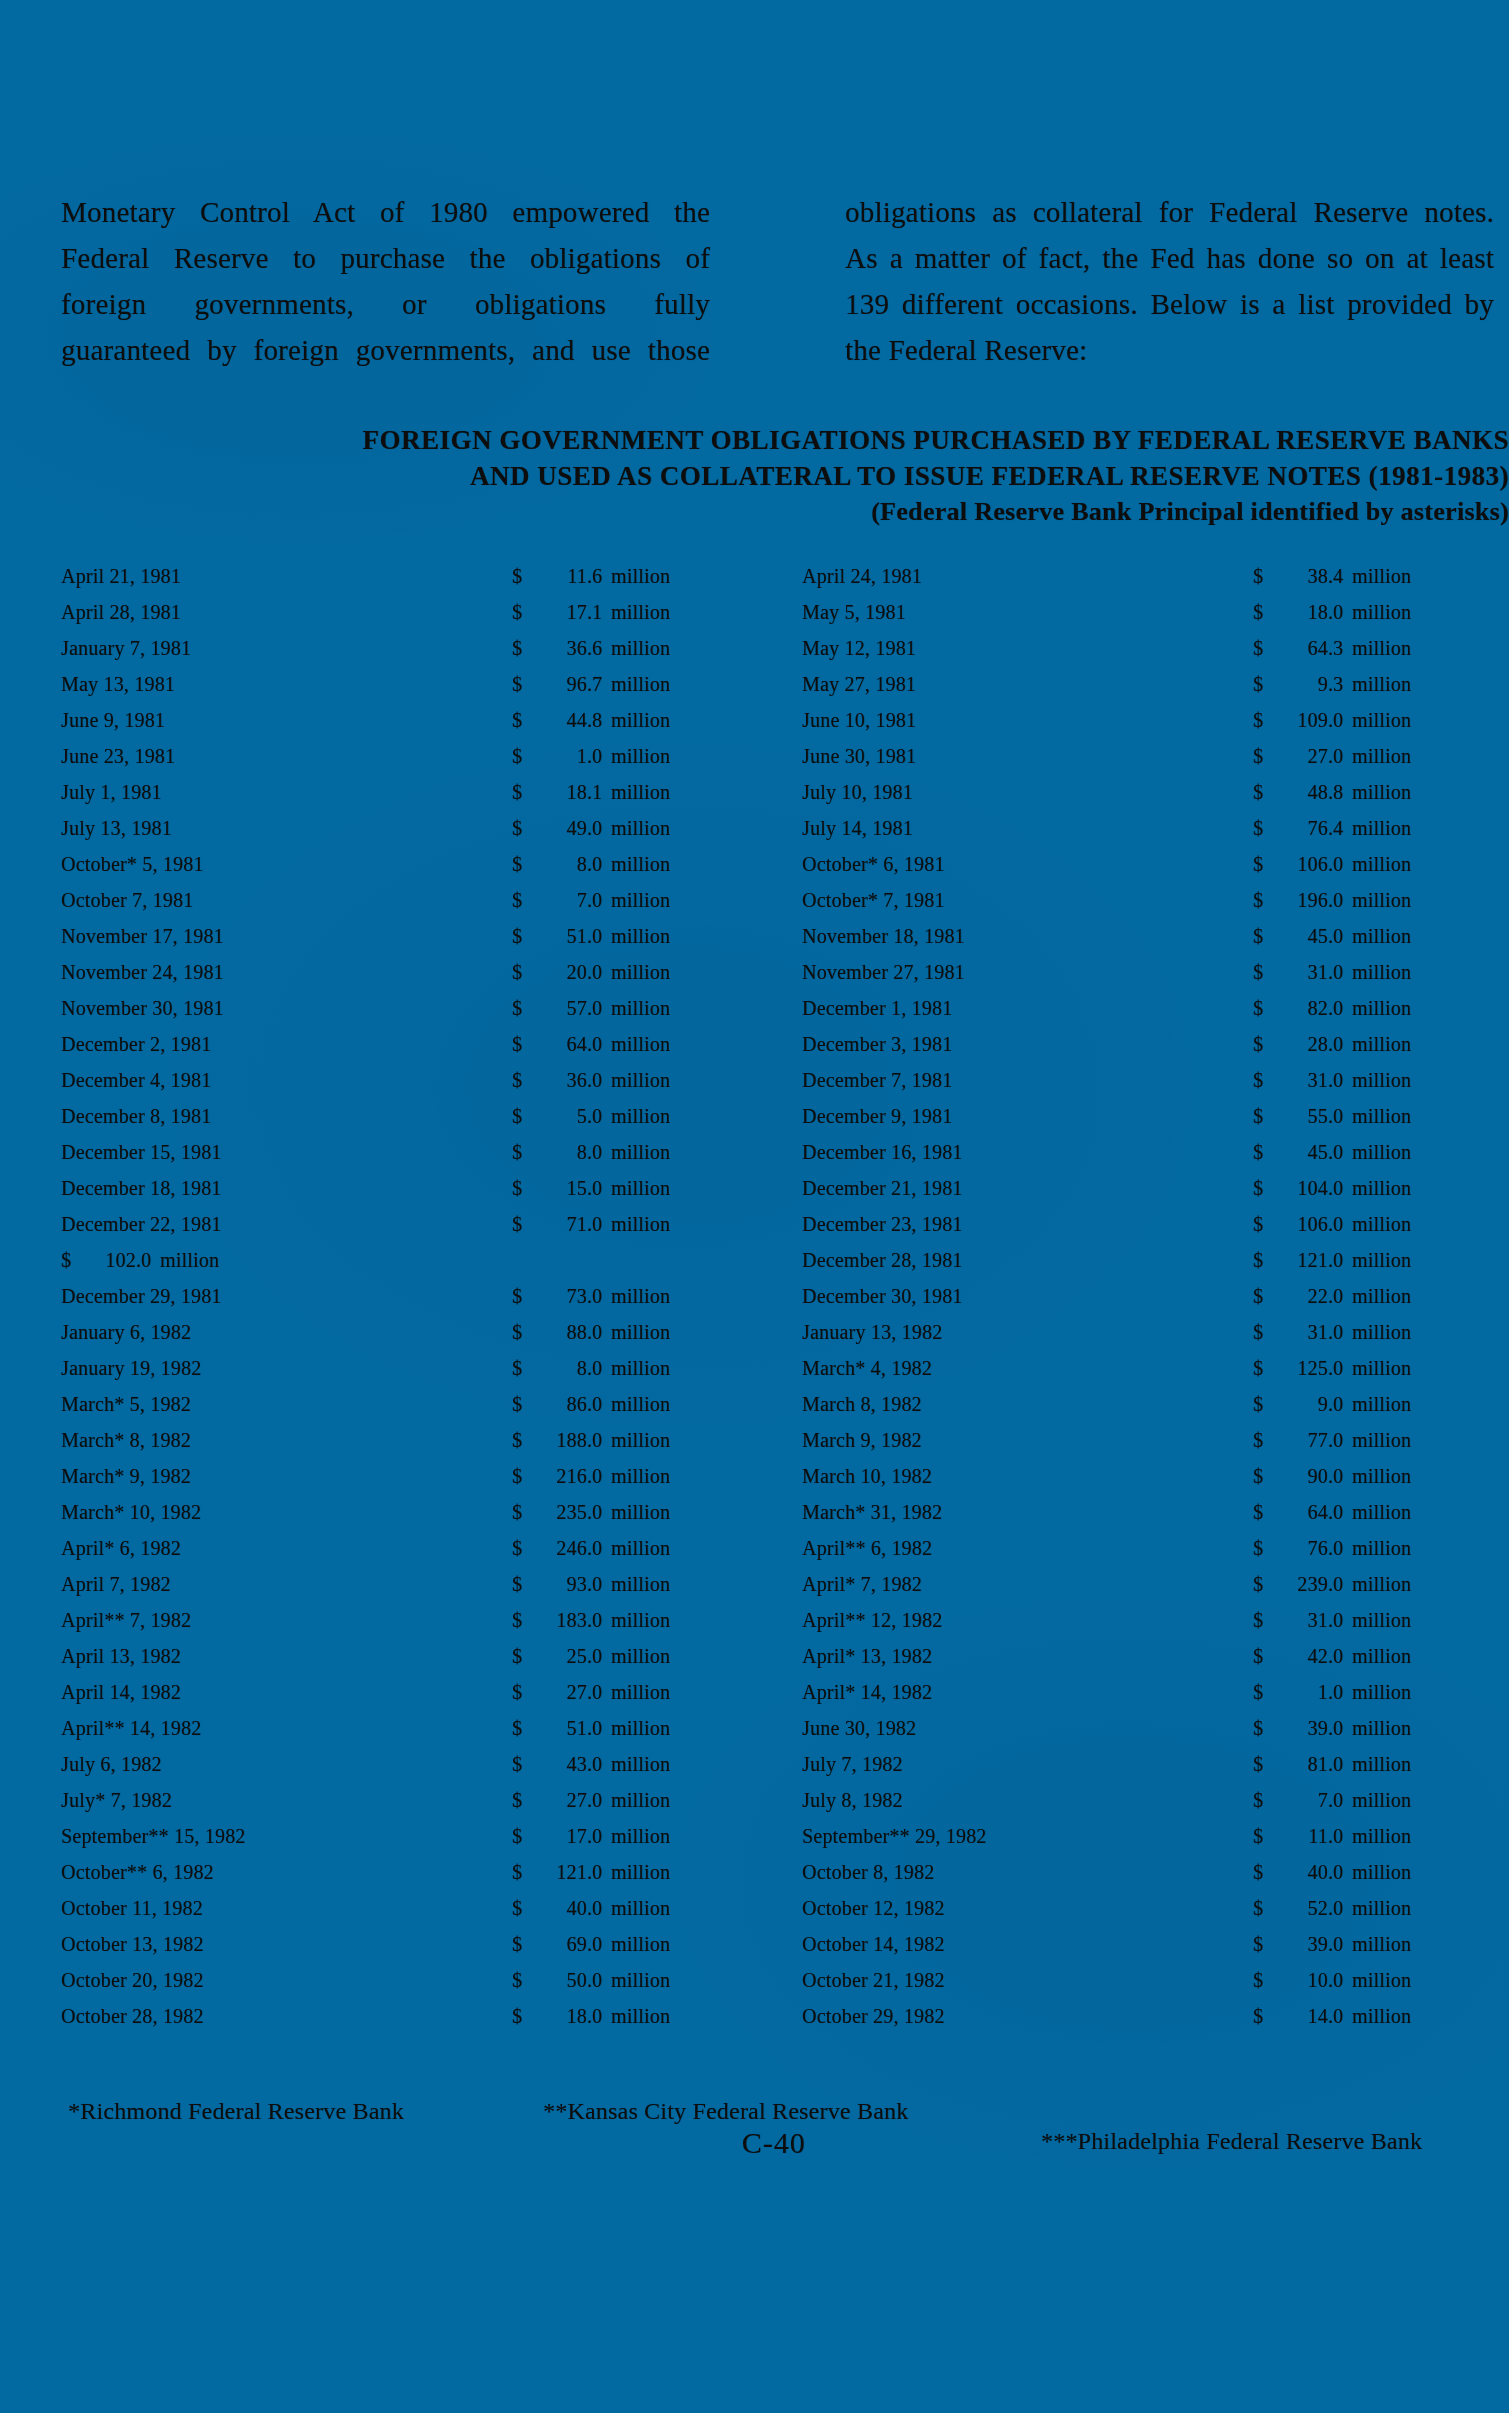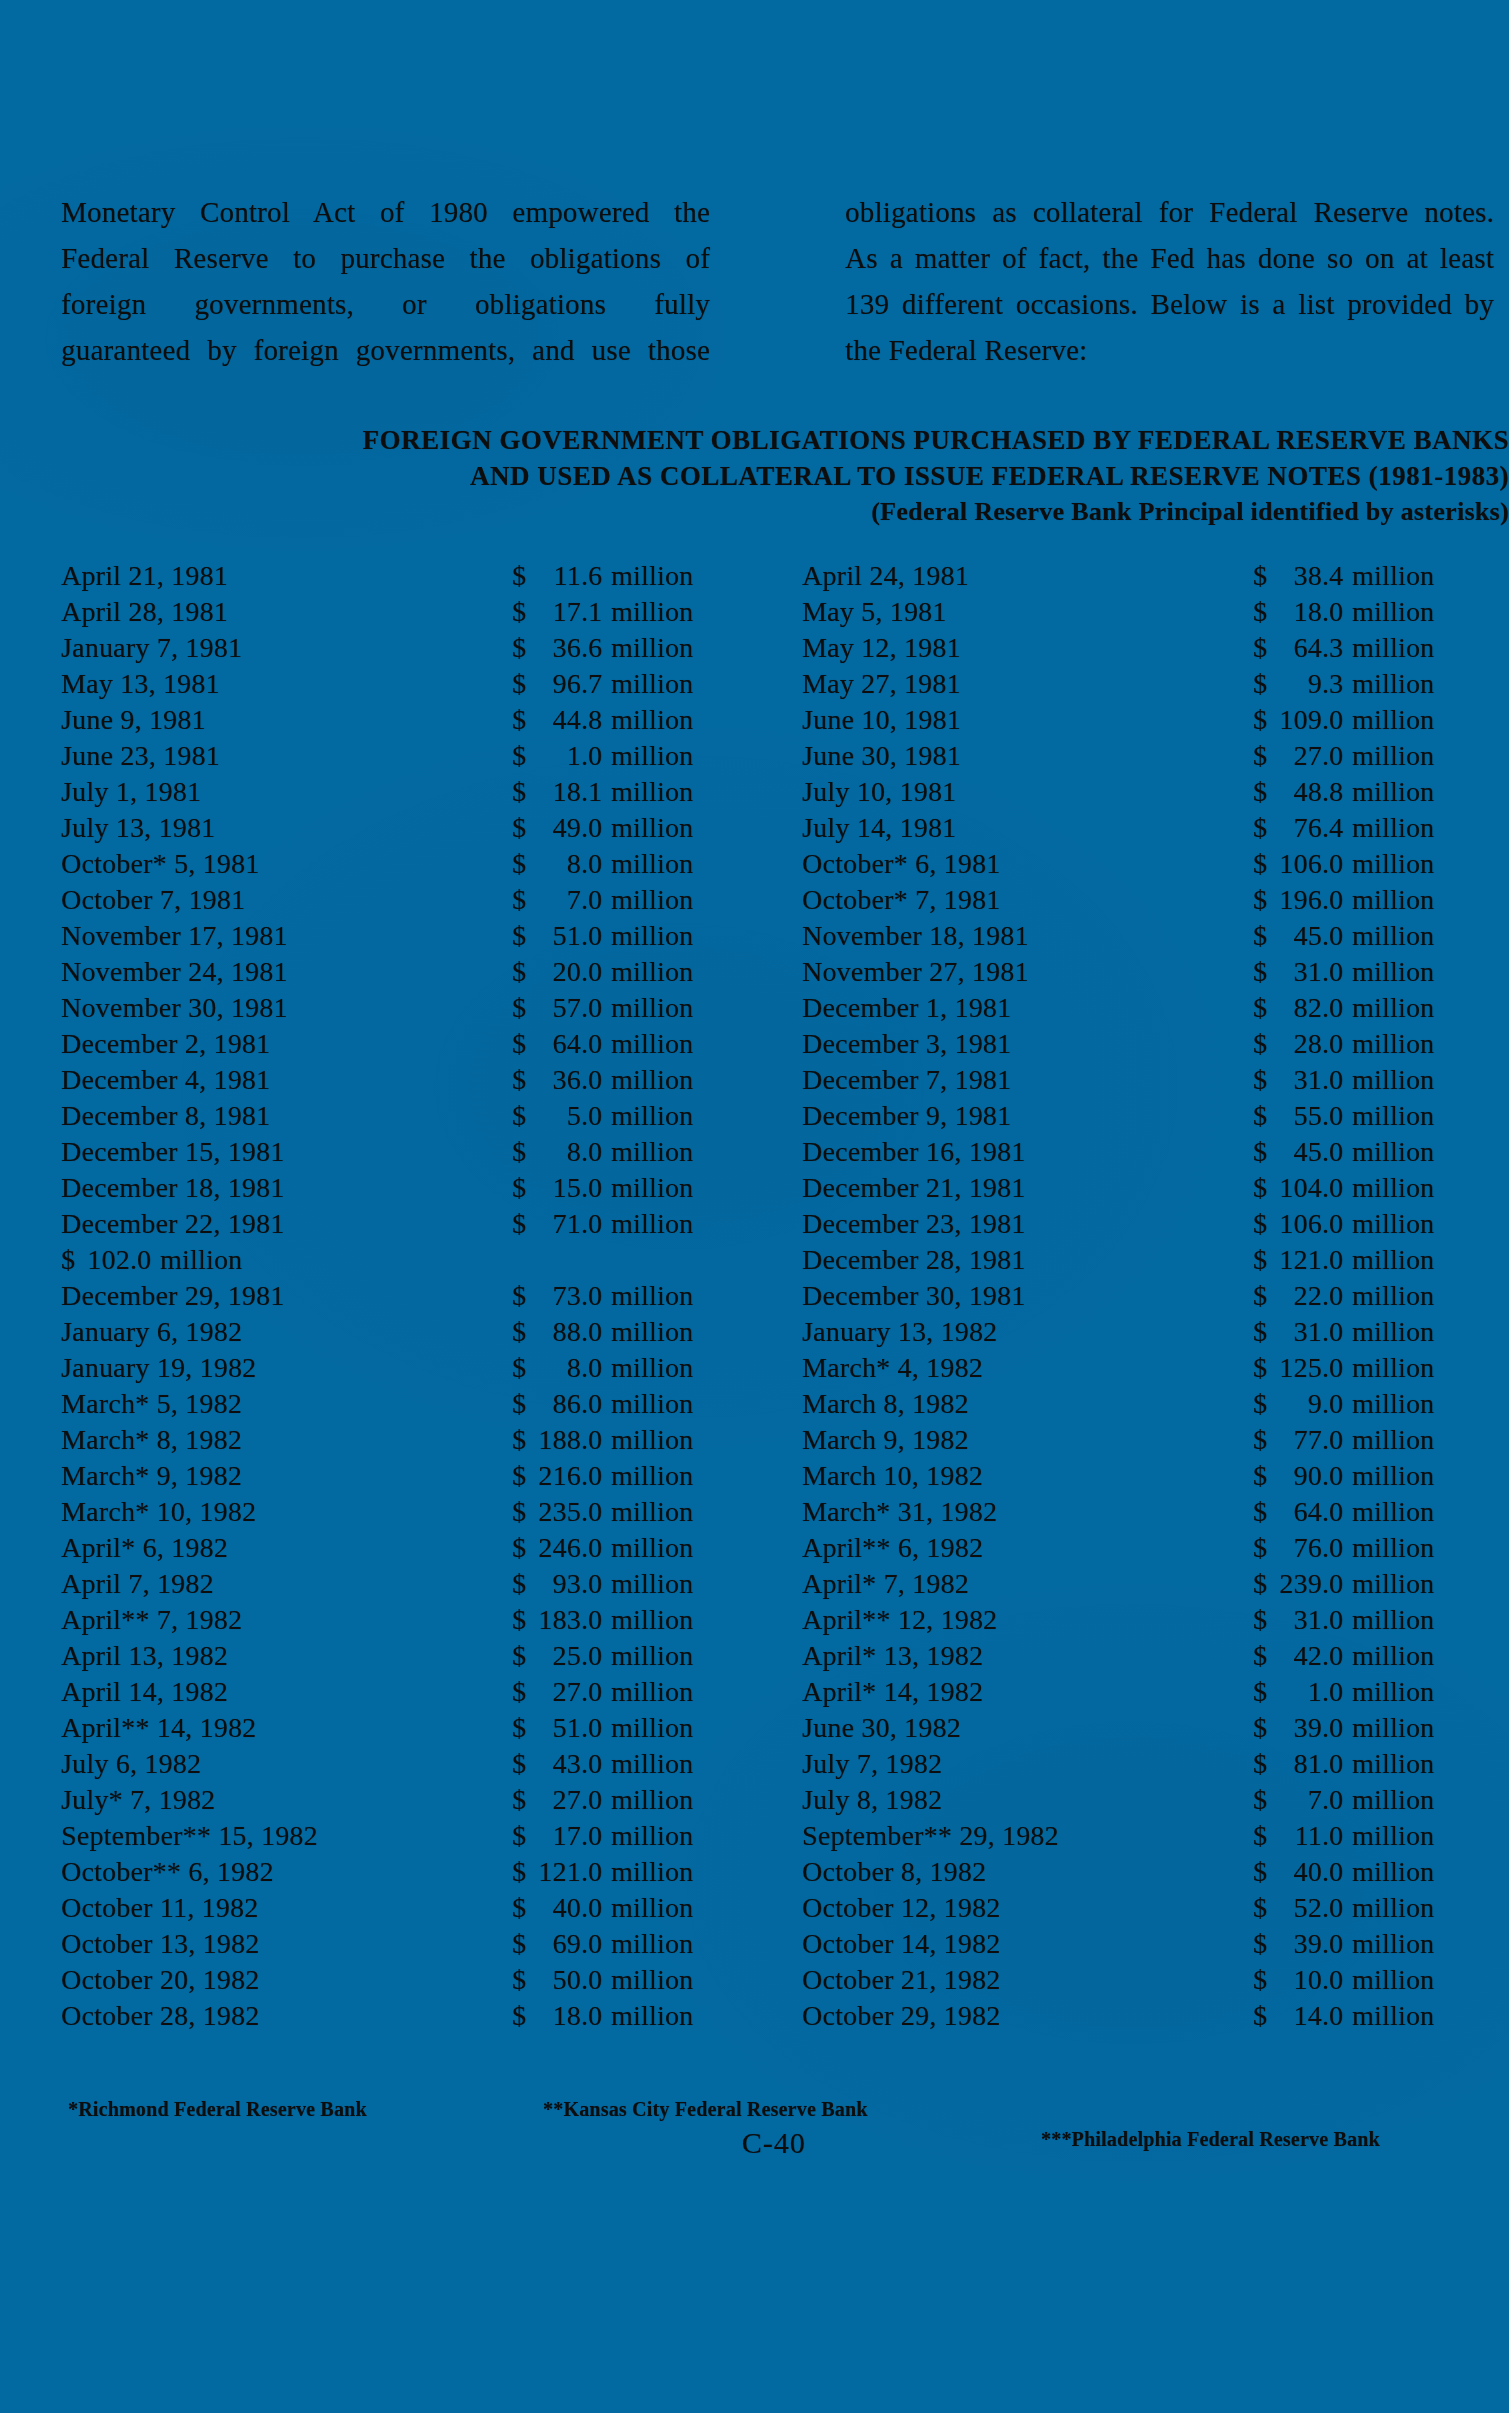--- a/index.html
+++ b/index.html
@@ -48,36 +48,36 @@
     line-height: 36px;
     letter-spacing: 0.5px;
   }
   .title-block .sub { font-size: 26px; letter-spacing: 0.3px; }
 
   .obl-table {
     position: absolute;
     left: 61px; top: 558px;
     display: flex;
     gap: 92px;
-    font-size: 28px;
+    font-size: 20px;
     letter-spacing: 0.2px;
   }
   .tcol { width: 649px; }
   .trow { display: flex; height: 36px; line-height: 36px; white-space: nowrap; }
   .tdate { flex: 0 0 451px; overflow: visible; }
   .tamt { display: flex; }
   .cur  { width: 19.3px; }
   .num  { width: 71px; text-align: right; }
   .unit { margin-left: 8.7px; }
 
   .footnote {
     position: absolute;
     top: 2098px;
-    font-size: 20px;
-    font-weight: bold;
+    font-size: 24px;
+    font-weight: normal;
     letter-spacing: 0.2px;
     white-space: nowrap;
   }
   .fn-1 { left: 68px; }
   .fn-2 { left: 543px; }
   .fn-3 { left: 1041px; margin-top: 30px; }
 
   .pageno {
     position: absolute;
     top: 2126px; left: 19.3px;

